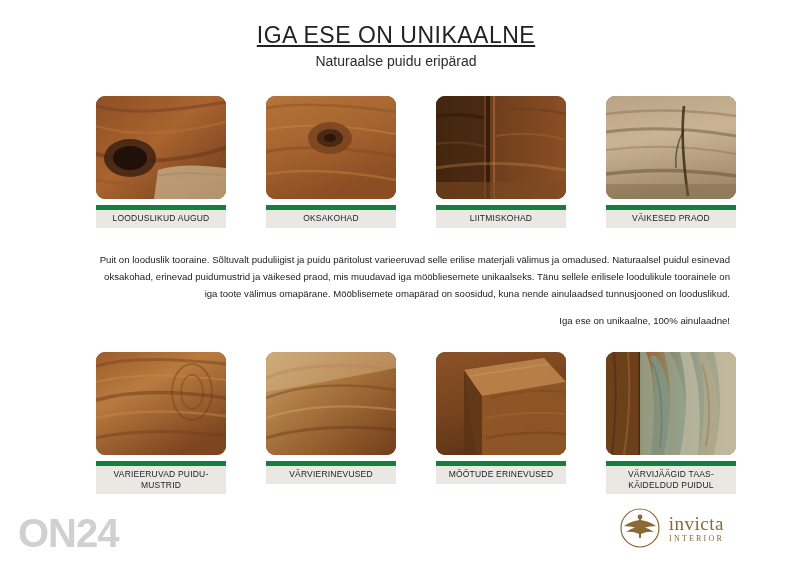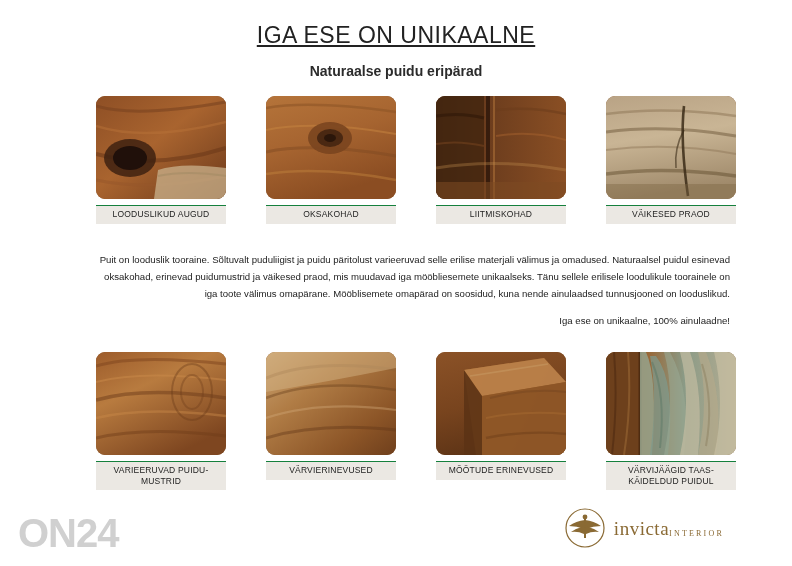--- a/index.html
+++ b/index.html
@@ -34,22 +34,22 @@
     letter-spacing: 0.5px;
     color: #222222;
     font-weight: 400;
     margin: 0;
     line-height: 1.15;
     text-decoration: underline;
   }
   .subtitle {
     font-size: 14px;
     color: #2b2b2b;
-    margin: 15px 0 0 0;
-    font-weight: 700;
+    margin: 5px 0 0 0;
+    font-weight: 400;
   }
 
   
   .row {
     position: absolute;
     left: 96px;
     width: 640px;
     display: flex;
     justify-content: space-between;
   }
@@ -72,21 +72,21 @@
   }
   .photo .grain {
     position: absolute;
     inset: 0;
   }
   .caption {
     margin-top: 6px;
     width: 130px;
     min-height: 15px;
     background: #ebe8e3;
-    border-top: 1px solid #15803d;
+    border-top: 5px solid #15803d;
     font-size: 8.5px;
     color: #1d1d1d;
     text-align: center;
     padding: 3px 2px 4px 2px;
     box-sizing: border-box;
     line-height: 1.25;
     letter-spacing: 0.2px;
   }
 
   
@@ -123,21 +123,21 @@
     align-items: center;
     gap: 8px;
   }
   .logo-mark {
     width: 42px;
     height: 40px;
     position: relative;
   }
   .logo-text {
     display: flex;
-    flex-direction: row;
+    flex-direction: column;
     align-items: flex-end;
     line-height: 1;
   }
   .logo-name {
     font-size: 19px;
     color: #8a6a34;
     letter-spacing: 0.5px;
     font-family: "Liberation Serif", serif;
   }
   .logo-sub {

